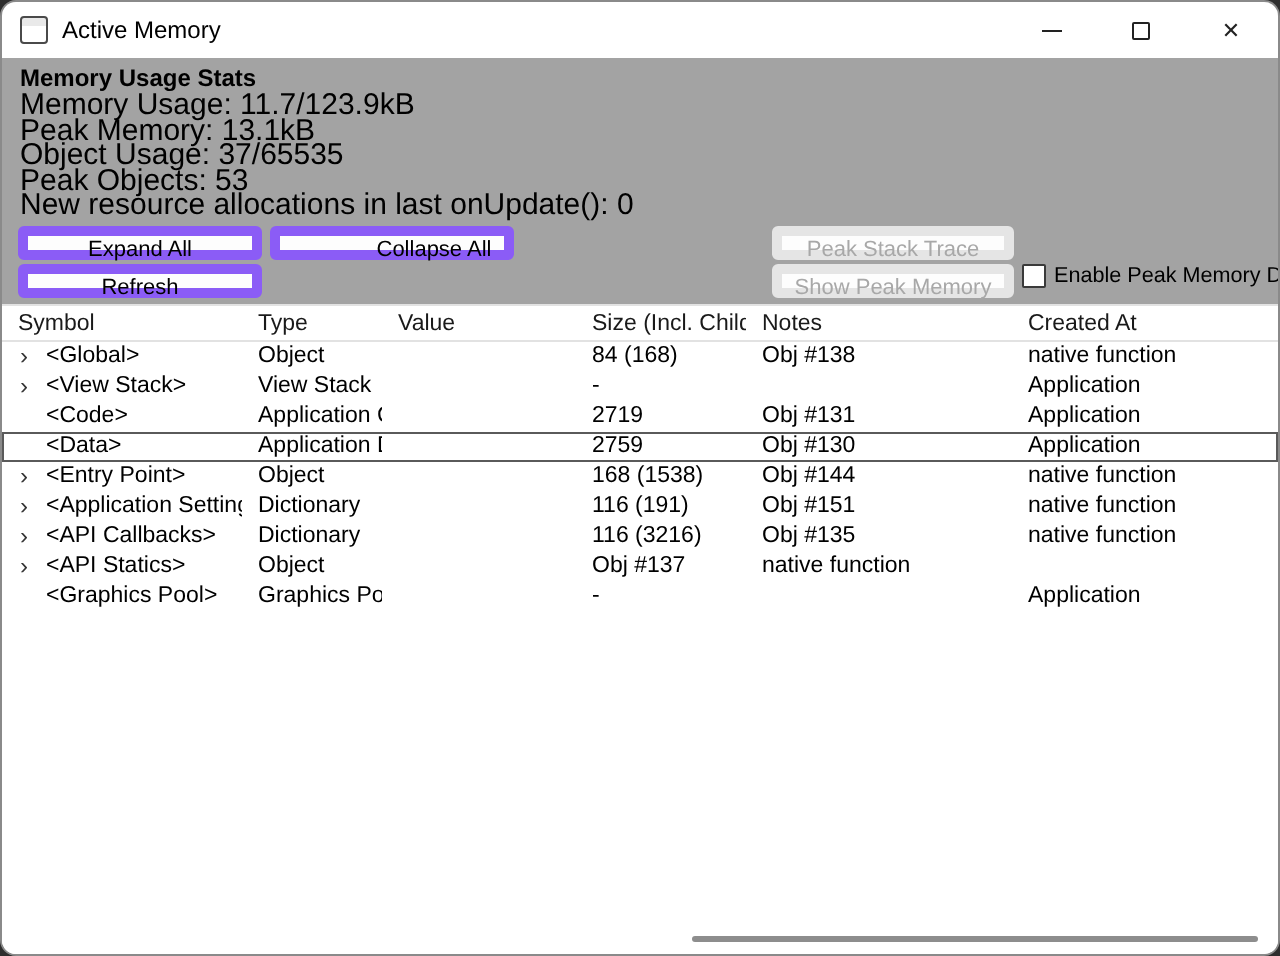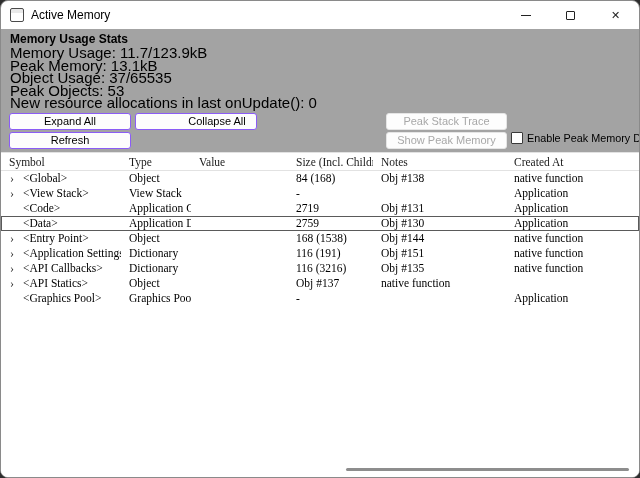--- a/index.html
+++ b/index.html
@@ -15,31 +15,31 @@
   .glyph-min{width:10px;height:1px;background:#222;display:block;}
   .glyph-max{width:9px;height:9px;border:1px solid #222;border-radius:1px;display:block;}
 
   
   .stats{padding:3px 9px 2px;}
   .stats-header{font-size:12px;font-weight:bold;line-height:15px;color:#000;}
   .stat-line{font-size:15px;line-height:12.6px;color:#000;white-space:nowrap;}
 
   
   .controls{position:relative;flex:0 0 40px;height:40px;}
-  .btn{position:absolute;height:17px;background:#fdfdfd;border:1px solid #8b5cf6;border-radius:3px;font-size:11px;font-family:inherit;color:#000;line-height:14px;text-align:center;padding:0;cursor:default;}
+  .btn{position:absolute;height:17px;background:#fdfdfd;border:5px solid #8b5cf6;border-radius:3px;font-size:11px;font-family:inherit;color:#000;line-height:14px;text-align:center;padding:0;cursor:default;}
   #btn-expand{left:8px;top:1px;width:122px;}
   #btn-collapse{left:134px;top:1px;width:122px;padding-left:42px;}
   #btn-refresh{left:8px;top:20px;width:122px;}
   #btn-peak-stack{left:385px;top:1px;width:121px;color:#a8a8a8;border-color:#e5e5e5;}
   #btn-show-peak{left:385px;top:20px;width:121px;color:#a8a8a8;border-color:#e5e5e5;}
   .chk-wrap{position:absolute;left:510px;top:20px;display:flex;align-items:center;gap:4px;font-size:10.8px;color:#000;white-space:nowrap;}
   .chk{width:12px;height:12px;border:1px solid #3a3a3a;background:#fff;flex:0 0 12px;border-radius:1px;}
 
   
-  .table{flex:1;display:flex;flex-direction:column;border-top:1px solid #e2e2e2;overflow:hidden;background:#fff;font-family:Liberation Serif, serif;}
+  .table{flex:1;display:flex;flex-direction:column;border-top:1px solid #e2e2e2;overflow:hidden;background:#fff;}
   .thead,.trow{display:grid;grid-template-columns:120px 70px 97px 85px 133px 1fr;}
   .thead{flex:0 0 18px;height:18px;border-bottom:1px solid #e2e2e2;}
   .thead .tcell{line-height:18px;color:#1a1a1a;}
   .tcell{font-size:11.5px;line-height:15px;padding-left:8px;white-space:nowrap;overflow:hidden;color:#000;}
   .tbody{flex:1;}
   .trow{height:15px;}
   .trow.selected{outline:1px solid #5a5a5a;outline-offset:-1px;}
   .sym{display:flex;align-items:center;padding-left:8px;}
   .chev{display:inline-block;width:14px;flex:0 0 14px;font-size:12px;line-height:13px;color:#333;padding-left:1px;}
   .chev.hidden{visibility:hidden;}

